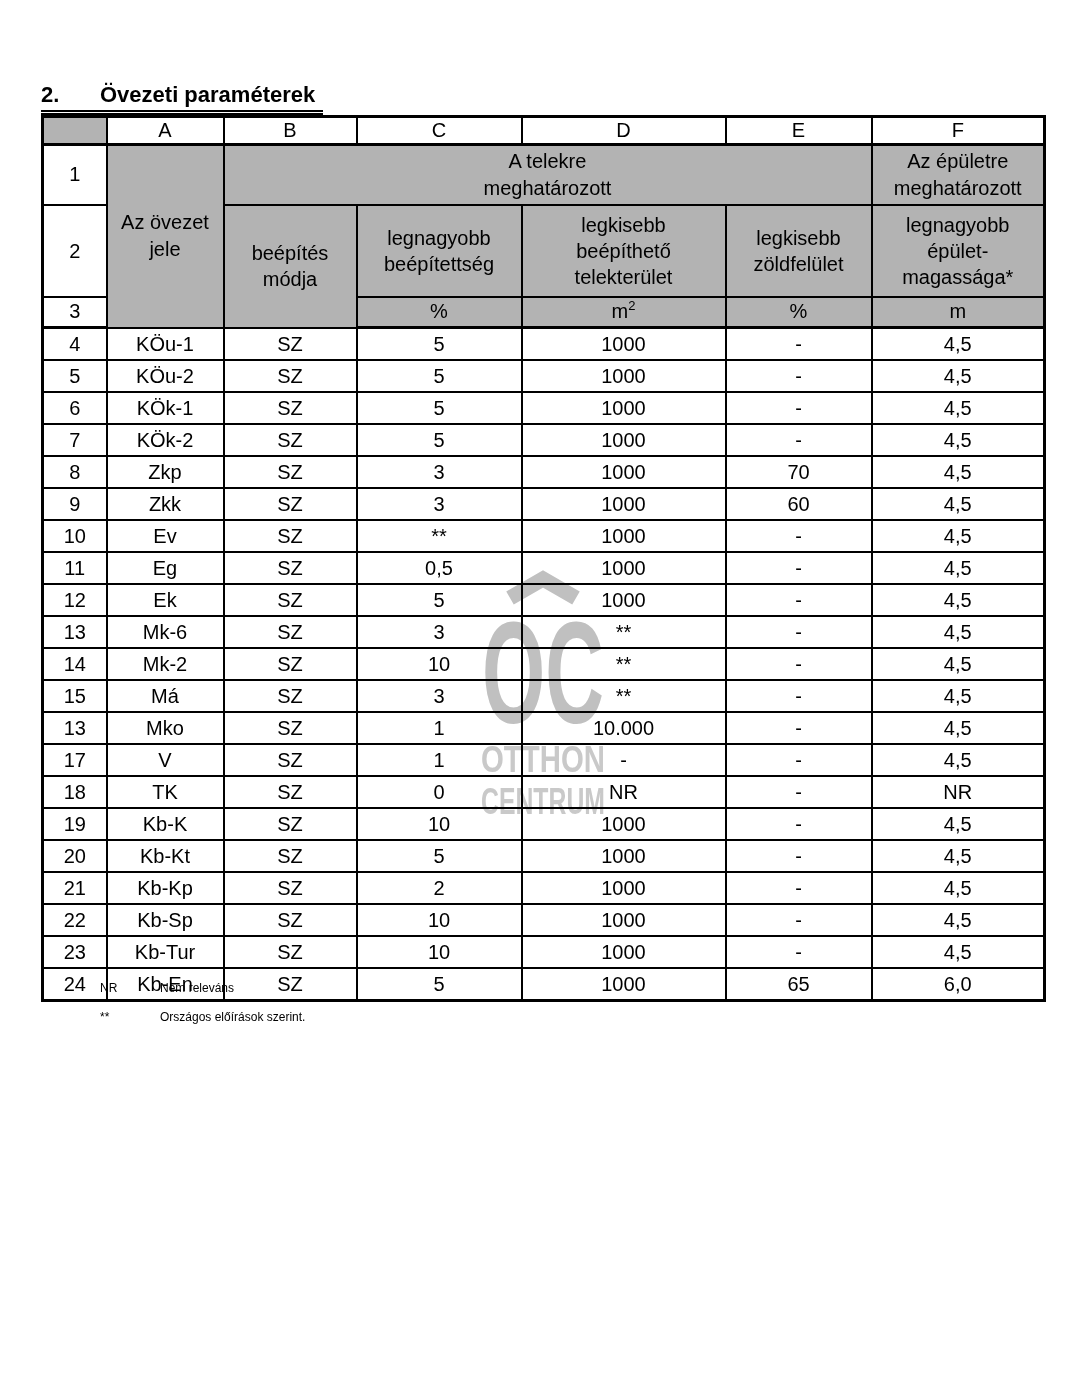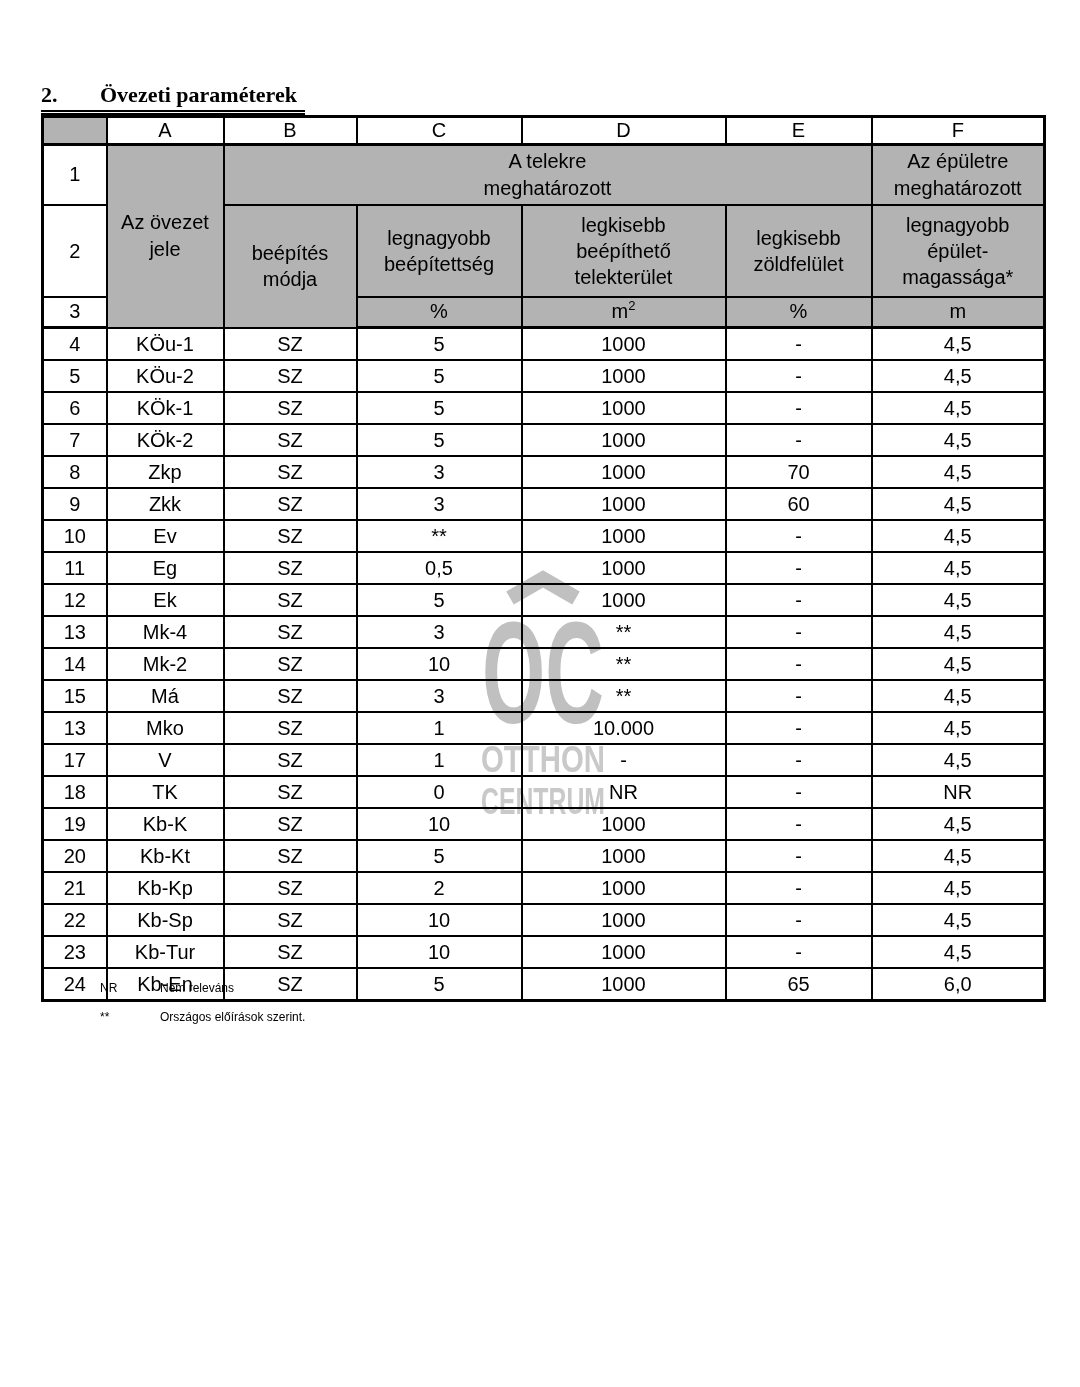--- a/index.html
+++ b/index.html
@@ -22,21 +22,20 @@
 
   .content { position: absolute; inset: 0; z-index: 1; }
 
   
   .heading {
     position: absolute; left: 41px; top: 82px;
     font-size: 22px; font-weight: bold;
     border-bottom: 5px double #000000;
     padding: 0 8px 2px 0;
     white-space: nowrap;
-    font-family: Liberation Serif, serif;
   }
   .heading .num { display: inline-block; width: 59px; }
 
   
   table.zoning {
     position: absolute; left: 41px; top: 115px;
     width: 1002px;
     border-collapse: collapse;
     table-layout: fixed;
     border: 3px solid #000000;
@@ -227,21 +226,21 @@
     <td>12</td>
     <td>Ek</td>
     <td>SZ</td>
     <td>5</td>
     <td>1000</td>
     <td>-</td>
     <td>4,5</td>
   </tr>
         <tr>
     <td>13</td>
-    <td>Mk-4</td>
+    <td>Mk-6</td>
     <td>SZ</td>
     <td>3</td>
     <td>**</td>
     <td>-</td>
     <td>4,5</td>
   </tr>
         <tr>
     <td>14</td>
     <td>Mk-2</td>
     <td>SZ</td>

